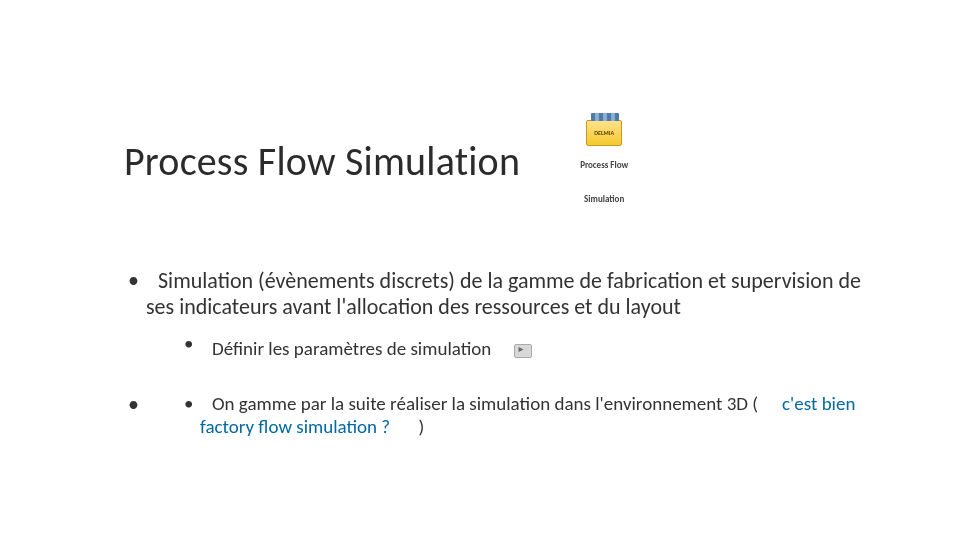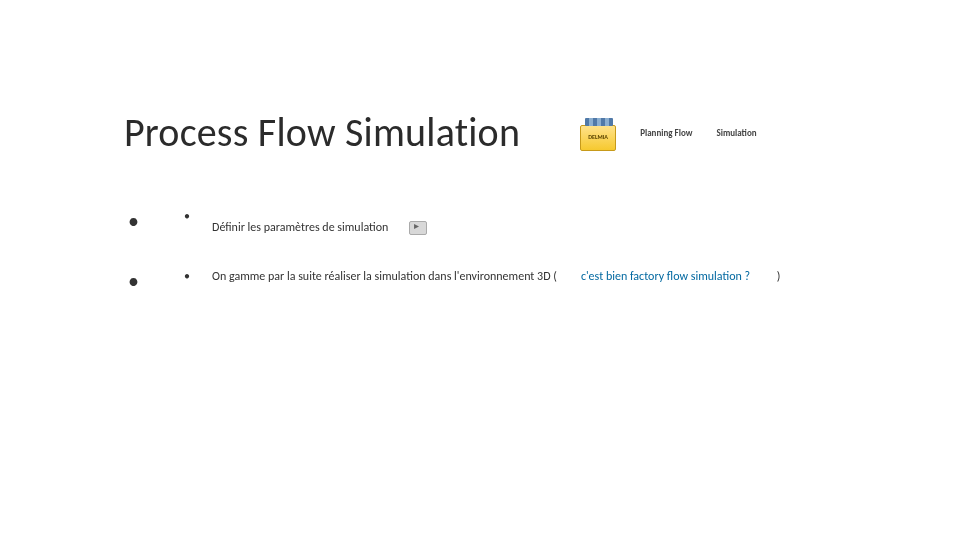--- a/index.html
+++ b/index.html
@@ -22,21 +22,21 @@
     margin-bottom: 40px;
   }
   .title {
     font-size: 40px;
     font-weight: 400;
     color: #2b2b2b;
     letter-spacing: 0.2px;
   }
   .app-badge {
     display: flex;
-    flex-direction: row;
+    flex-direction: column;
     align-items: center;
     font-size: 9px;
     font-weight: 600;
     color: #444;
     line-height: 1.1;
   }
   .app-icon {
     width: 36px;
     height: 26px;
     background: linear-gradient(#ffe28a,#f6c92f);
@@ -72,21 +72,21 @@
     content: "•";
     position: absolute;
     left: 4px;
     top: 0;
     color: #333;
   }
   ul.sub { list-style: none; margin-top: 6px; }
   ul.sub > li {
     position: relative;
     padding-left: 30px;
-    font-size: 12px;
+    font-size: 19px;
     line-height: 1.22;
     color: #333;
     margin-bottom: 4px;
   }
   ul.sub > li::before {
     content: "•";
     position: absolute;
     left: 14px;
     top: 0;
   }
@@ -111,28 +111,29 @@
   .red { color: #0369a1; }
 </style>
 </head>
 <body>
 
 <div class="slide">
   <div class="title-row">
     <h1 class="title">Process Flow Simulation</h1>
     <div class="app-badge">
       <div class="app-icon">DELMIA</div>
-      <span>Planning Flow</span>
+      <span>Process Flow</span>
       <span>Simulation</span>
     </div>
   </div>
 
   <ul class="top">
 
     <li>
+      <span>Simulation (évènements discrets) de la gamme de fabrication et supervision de ses indicateurs avant l'allocation des ressources et du layout</span>
       <ul class="sub">
         <li>
           <span>Définir les paramètres de simulation</span>
           <span class="inline-icon"></span>
         </li>
       </ul>
     </li>
 
     <li style="margin-bottom:6px;">
       <ul class="sub">

